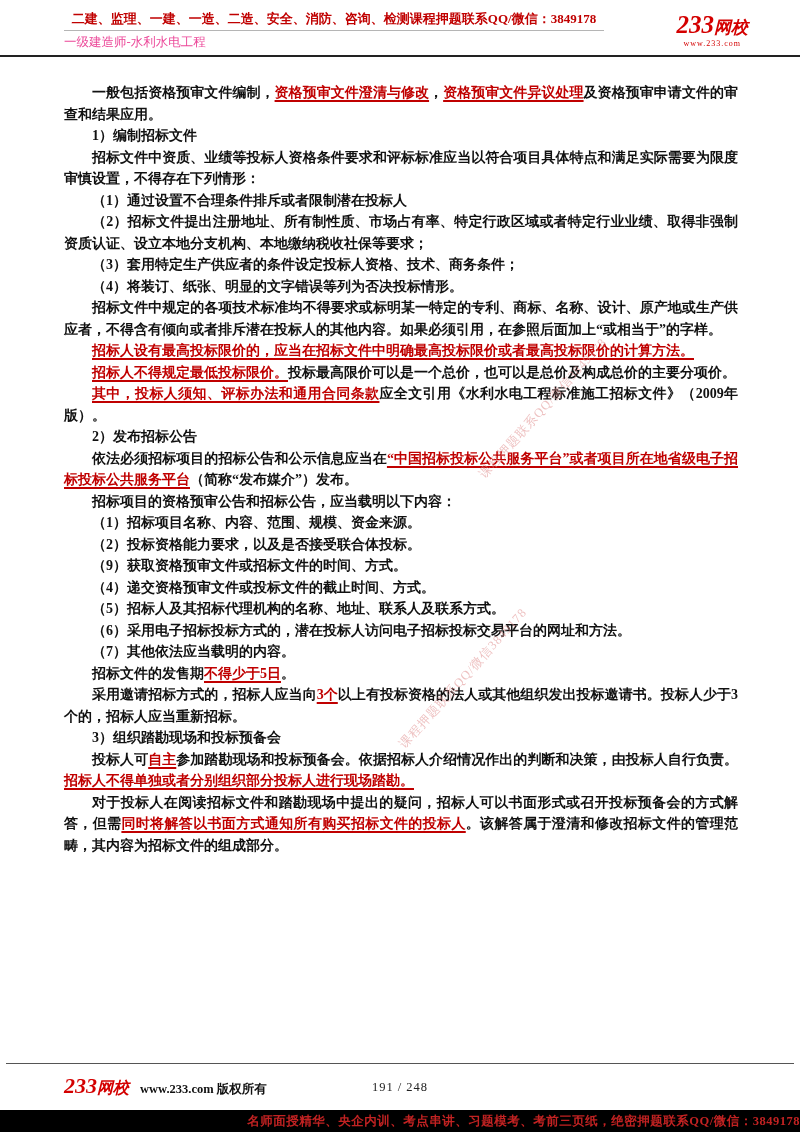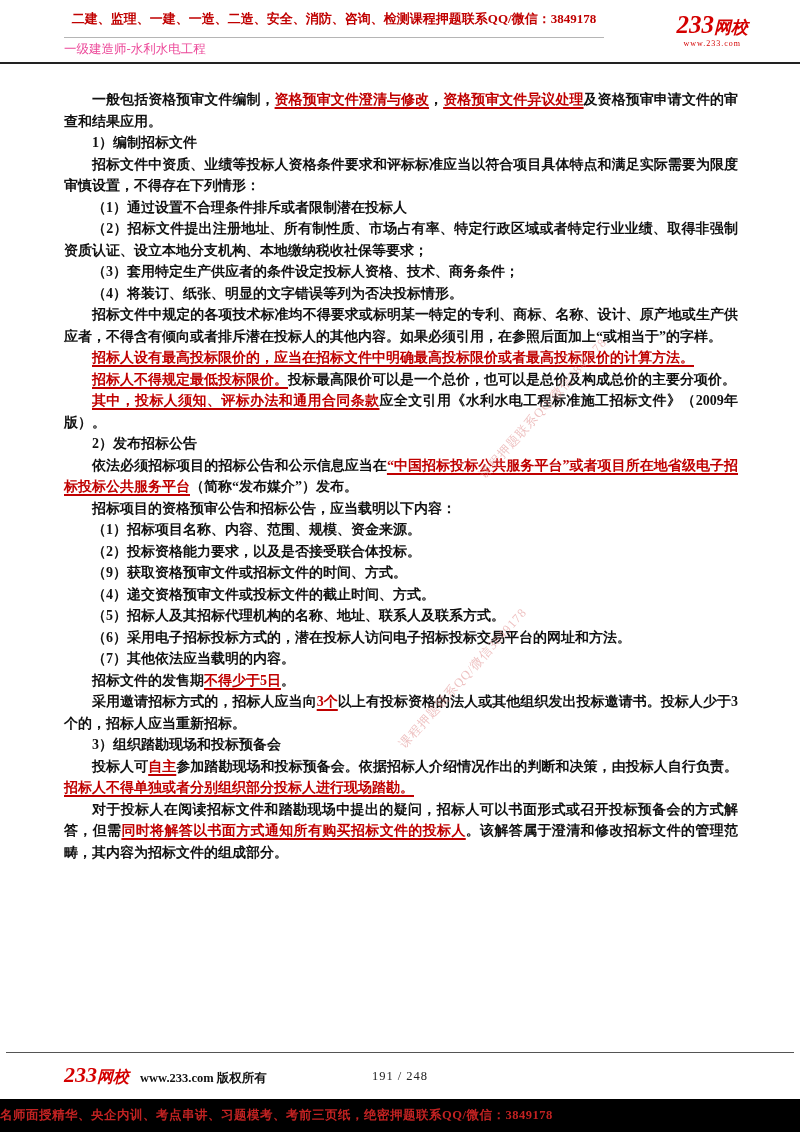--- a/index.html
+++ b/index.html
@@ -10,21 +10,21 @@
     font-family: "Liberation Serif", "DejaVu Serif", serif;
     color: #111;
     position: relative;
     overflow: hidden;
   }
   
   .header { position: relative; padding: 10px 56px 4px 64px; }
   .header-text { margin-right: 140px; }
   .promo {
     color: #c00000; font-weight: bold; font-size: 13px;
-    text-align: center; border-bottom: 1px solid #b5b5b5; padding-bottom: 9px;
+    text-align: center; border-bottom: 1px solid #b5b5b5; padding-bottom: 2px;
     white-space: nowrap;
   }
   .course { font-size: 12.5px; color: #ec4899; padding-top: 3px; }
   .logo { position: absolute; top: 12px; right: 52px; text-align: center; color: #d40000; }
   .logo-main { font-style: italic; font-weight: bold; line-height: 1; }
   .logo-num { font-size: 25px; }
   .logo-school { font-size: 17px; }
   .logo-url { font-size: 8px; letter-spacing: 1px; margin-top: 2px; font-weight: normal; }
   .header-rule { border-bottom: 2px solid #222; width: 100%; }
   
@@ -50,22 +50,22 @@
   .footer-row { position: relative; padding: 9px 64px 7px; height: 46px; }
   .f-logo { color: #d40000; font-weight: bold; font-style: italic; }
   .f-logo-num { font-size: 22px; }
   .f-logo-school { font-size: 16px; }
   .f-copy { font-weight: bold; font-size: 12.5px; margin-left: 7px; color: #111; }
   .f-page {
     position: absolute; left: 50%; transform: translateX(-50%); top: 16px;
     font-size: 12.5px; color: #222; letter-spacing: 1px;
   }
   .bottom-bar {
-    height: 33px; background: #000;
-    color: #c22222; display: flex; align-items: center; justify-content: flex-start;
+    height: 22px; background: #000;
+    color: #c22222; display: flex; align-items: center; justify-content: flex-end;
     font-size: 12.5px; font-weight: bold; letter-spacing: 0.5px;
   }
 </style>
 </head>
 <body>
 
 <div class="header">
   <div class="header-text">
     <div class="promo">二建、监理、一建、一造、二造、安全、消防、咨询、检测课程押题联系QQ/微信：3849178</div>
     <div class="course">一级建造师-水利水电工程</div>

